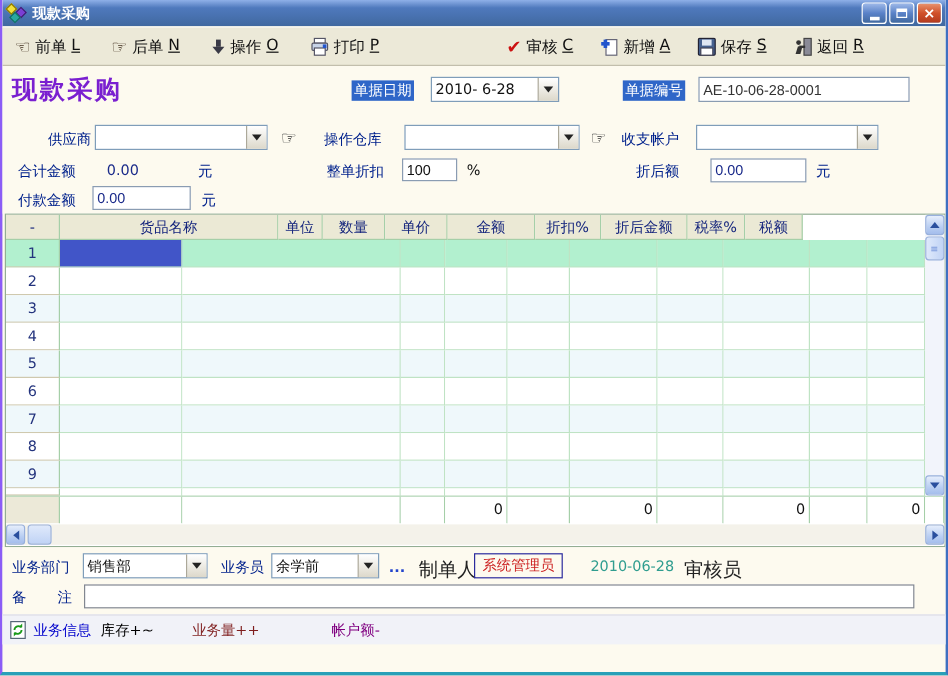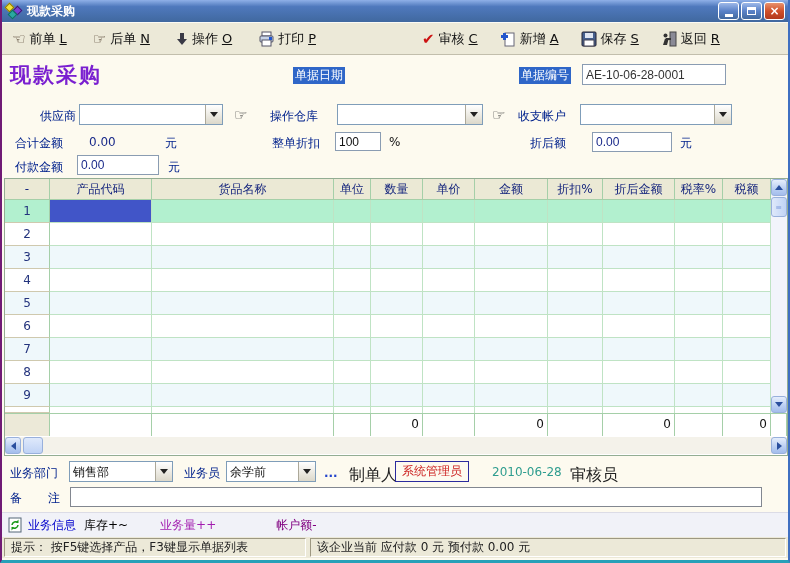--- a/index.html
+++ b/index.html
@@ -1,19 +1,19 @@
 <!DOCTYPE html>
 <html><head>
 <meta charset="utf-8">
 <style>
   html,body{margin:0;padding:0;background:#d4d0c8;}
   *{box-sizing:border-box;}
   body{font-family:"DejaVu Sans","Liberation Sans",sans-serif;}
   #window{position:relative;width:790px;height:563px;margin:0 auto;
-    border-left:2px solid #701a75;border-right:2px solid #3f6fc1;border-bottom:3px solid #28a0b8;
+    border-left:2px solid #8b5cf6;border-right:2px solid #3f6fc1;border-bottom:3px solid #28a0b8;
     background:#fdfaef;overflow:hidden;}
   
   .titlebar{position:absolute;left:0;top:0;width:100%;height:22px;
     background:linear-gradient(#8fb0e8 0%,#4f79bd 30%,#40689f 100%);
     display:flex;align-items:center;color:#fff;font-size:12px;font-weight:bold;}
   .title-icon{margin:0 4px 0 3px;width:18px;height:16px;position:relative;display:inline-block;}
   .diamond{position:absolute;width:7px;height:7px;transform:rotate(45deg);}
   .d1{left:1px;top:1px;background:#f2e23c;border:1px solid #8a7600;}
   .d2{left:9px;top:4px;background:#7b3fd4;border:1px solid #3c1f70;}
   .d3{left:4px;top:8px;background:#2aa8a0;border:1px solid #136a64;}
@@ -91,21 +91,21 @@
     text-align:center;padding:1px 6px;background:transparent;white-space:nowrap;}
   .maker-date{position:absolute;color:#2f9d8f;font-size:12px;}
   .plain-dark{position:absolute;font-size:16px;color:#222;white-space:nowrap;}
   .dots{position:absolute;font-size:12px;font-weight:bold;color:#2244cc;}
   .remark-lbl{position:absolute;left:8px;top:34px;width:50px;display:flex;justify-content:space-between;
     font-size:12px;color:#00218c;}
   .inforow{position:absolute;left:0;top:56px;width:100%;height:25px;background:#f1f2f8;
     border-top:1px solid #dcdce6;display:flex;align-items:center;font-size:12px;}
   .inforow .blue{color:#0000cc;margin-left:6px;}
   .inforow .green{color:#000000;margin-left:8px;}
-  .inforow .navy{color:#a21caf;margin-left:32px;}
+  .inforow .navy{color:#7f1d1d;margin-left:32px;}
   .inforow .purple{color:#800080;margin-left:60px;}
   
   .statusbar{position:absolute;left:0;top:537px;width:100%;height:21px;background:#ece9d8;
     display:flex;gap:4px;padding:1px 2px;font-size:12px;color:#222;}
   .spanel{border:1px solid;border-color:#9d9882 #fff #fff #9d9882;height:19px;line-height:17px;
     padding:0 6px;white-space:nowrap;overflow:hidden;}
   .sp-left{width:302px;}
   .sp-right{flex:1;}
 </style>
 </head>
@@ -196,22 +196,28 @@
         <span>返回</span>
           <span class="key">R</span>
       </span>
     </div>
   </div>
 
   <div class="formhead">
     <div class="big-title">现款采购</div>
 
     <span class="lbl hl" style="left:291px;top:12px;">单据日期</span>
+    <div class="combo" style="left:357px;top:9px;width:107px;">
+      <span class="val">2010- 6-28</span>
+      <span class="btn">
+          <span class="tri"></span>
+        </span>
+    </div>
     <span class="lbl hl" style="left:505px;top:12px;margin-left:12px;">单据编号</span>
-    <input class="inp" style="left: 580px; top: 9px; width: 144px; height: 21px; color: rgb(51, 51, 51);" value="AE-10-06-28-0001">
+    <input class="inp" style="left: 580px; top: 9px; width: 176px; height: 21px; color: rgb(51, 51, 51);" value="AE-10-06-28-0001">
 
     <span class="lbl" style="left:38px;top:53px;">供应商</span>
     <div class="combo" style="left:77px;top:49px;width:144px;">
       <span class="val"></span>
       <span class="btn">
           <span class="tri"></span>
         </span>
     </div>
     <span class="lookup" style="left:232px;top:51px;">☞</span>
 
@@ -245,21 +251,20 @@
     <span class="lbl" style="left:678px;top:80px;">元</span>
 
     <span class="lbl" style="left:13px;top:104px;">付款金额</span>
     <input class="inp" style="left: 75px; top: 100px; width: 82px; height: 20px;" value="0.00">
     <span class="lbl" style="left:166px;top:104px;">元</span>
   </div>
 
   <div class="tbl">
     <div class="hrow">
       <div class="hcell c0">-</div>
-      <div class="hcell c1">产品代码</div>
       <div class="hcell c2">货品名称</div>
       <div class="hcell c3">单位</div>
       <div class="hcell c4">数量</div>
       <div class="hcell c5">单价</div>
       <div class="hcell c6">金额</div>
       <div class="hcell c7">折扣%</div>
       <div class="hcell c8">折后金额</div>
       <div class="hcell c9">税率%</div>
       <div class="hcell c10">税额</div>
     </div>
@@ -471,18 +476,14 @@
         <path d="M10 8a3.5 3.5 0 0 1-6 2.2" stroke="#1a9a1a" fill="none" stroke-width="1.5"></path>
         <path d="M3.5 13.5v-3.2h3z" fill="#1a9a1a"></path>
       </svg>
       <span class="blue">业务信息</span>
       <span class="green">库存+~</span>
       <span class="navy">业务量++</span>
       <span class="purple">帐户额-</span>
     </div>
   </div>
 
-  <div class="statusbar">
-    <span class="spanel sp-left">提示：  按F5键选择产品，F3键显示单据列表</span>
-    <span class="spanel sp-right">该企业当前  应付款 0 元  预付款 0.00 元</span>
-  </div>
 
 </div>
 
 </body></html>

